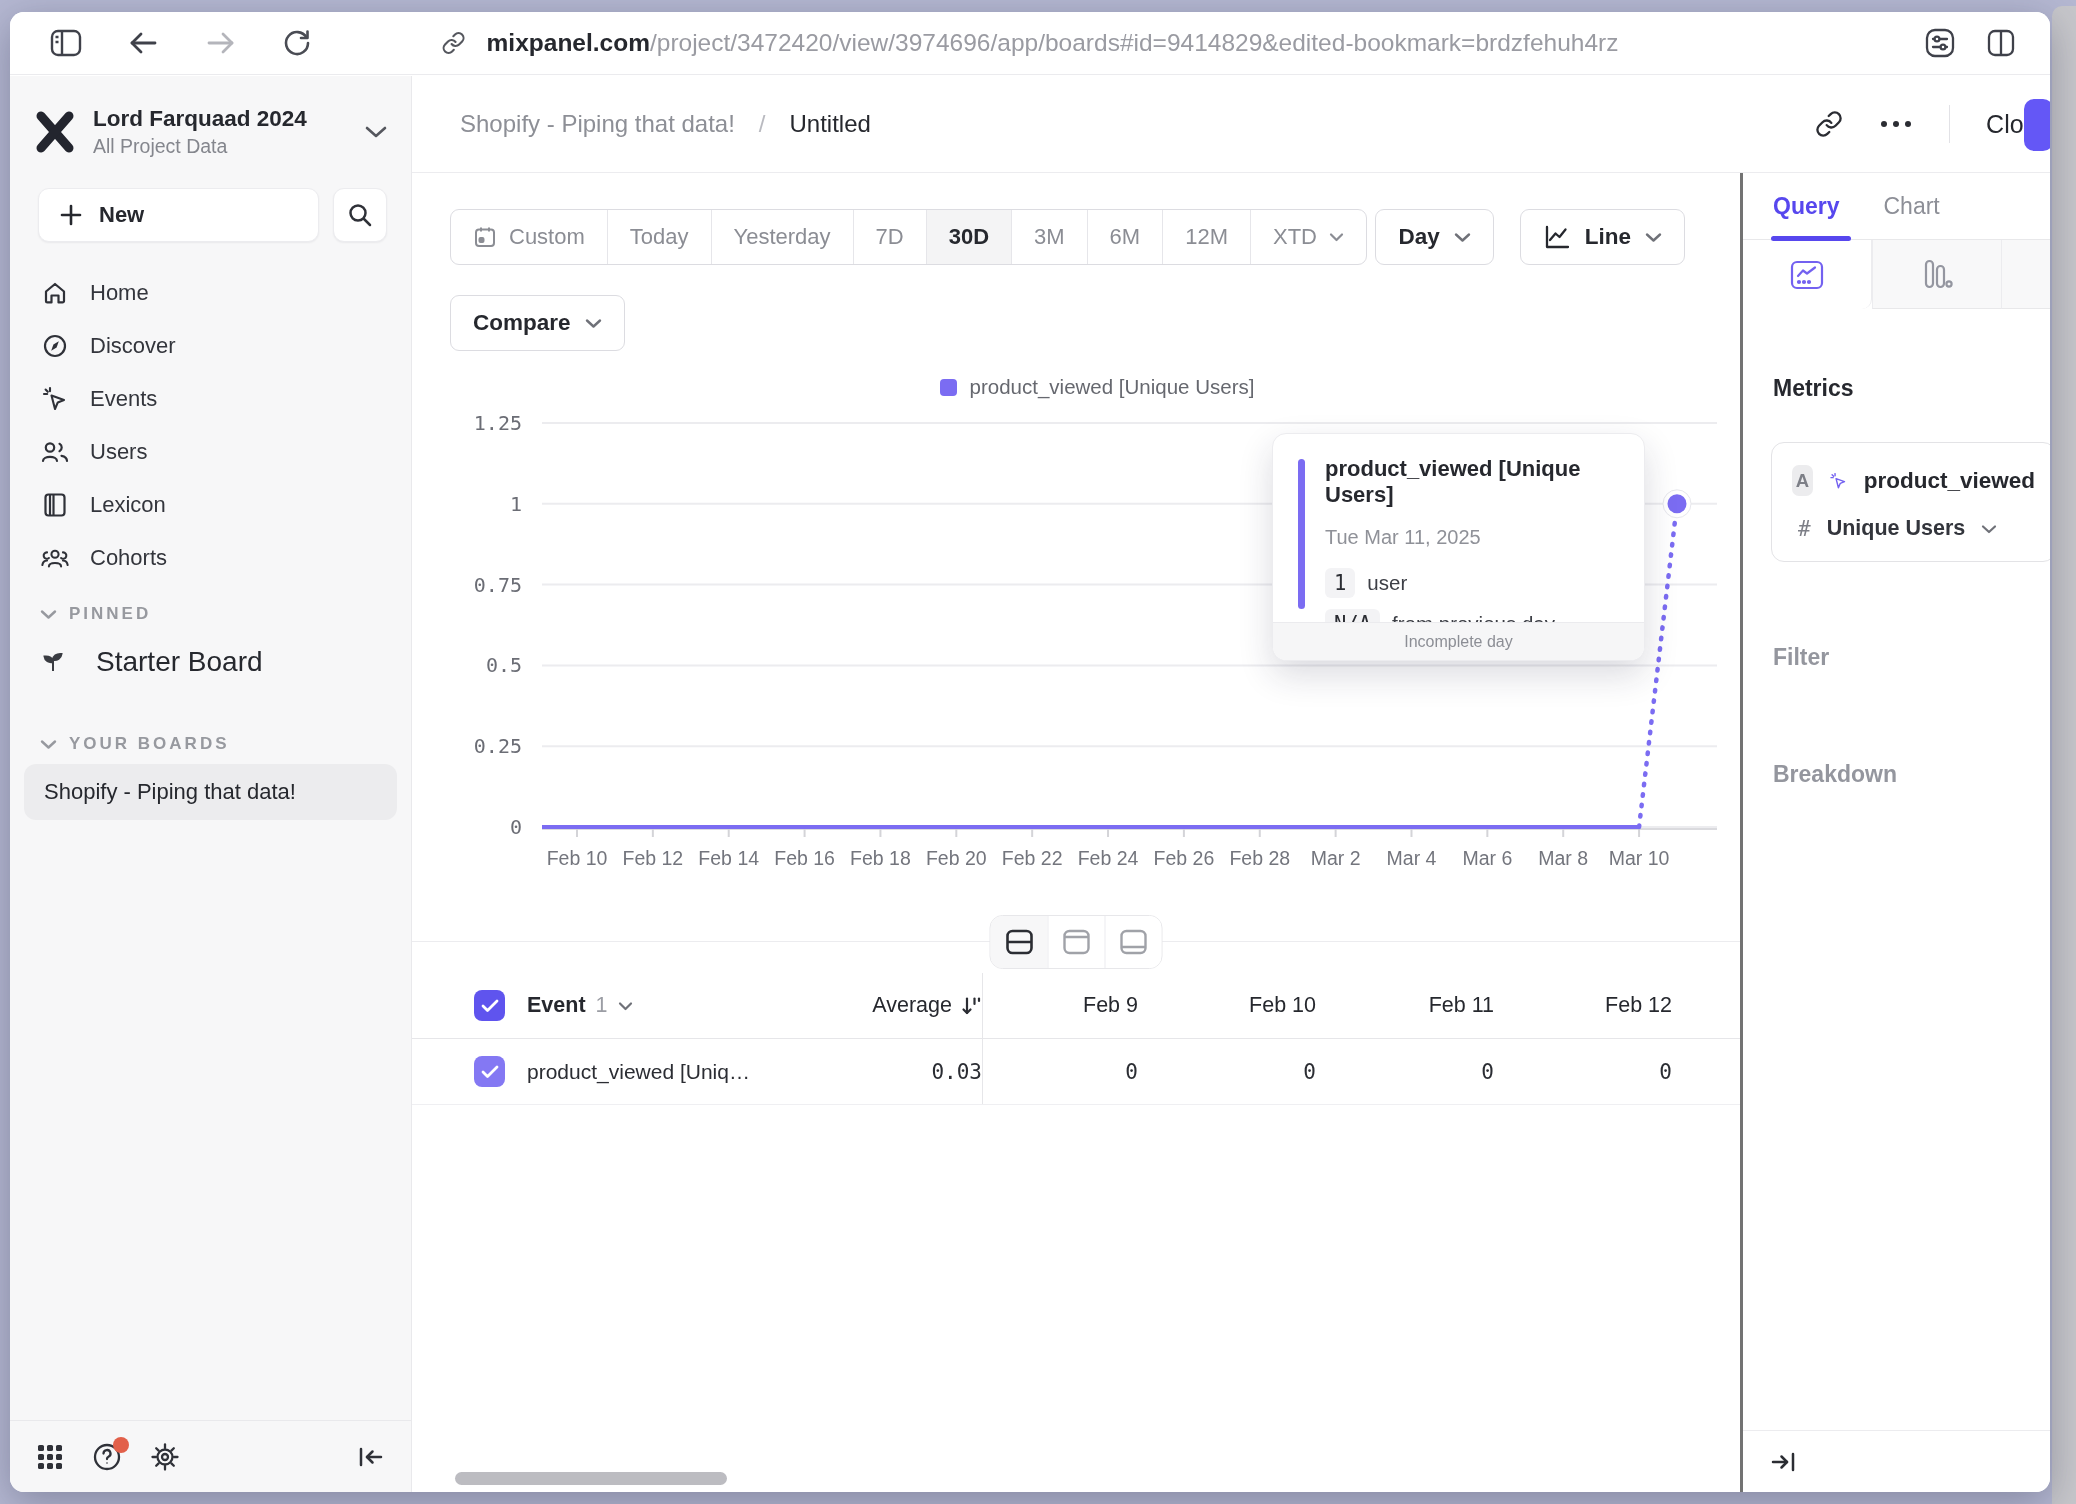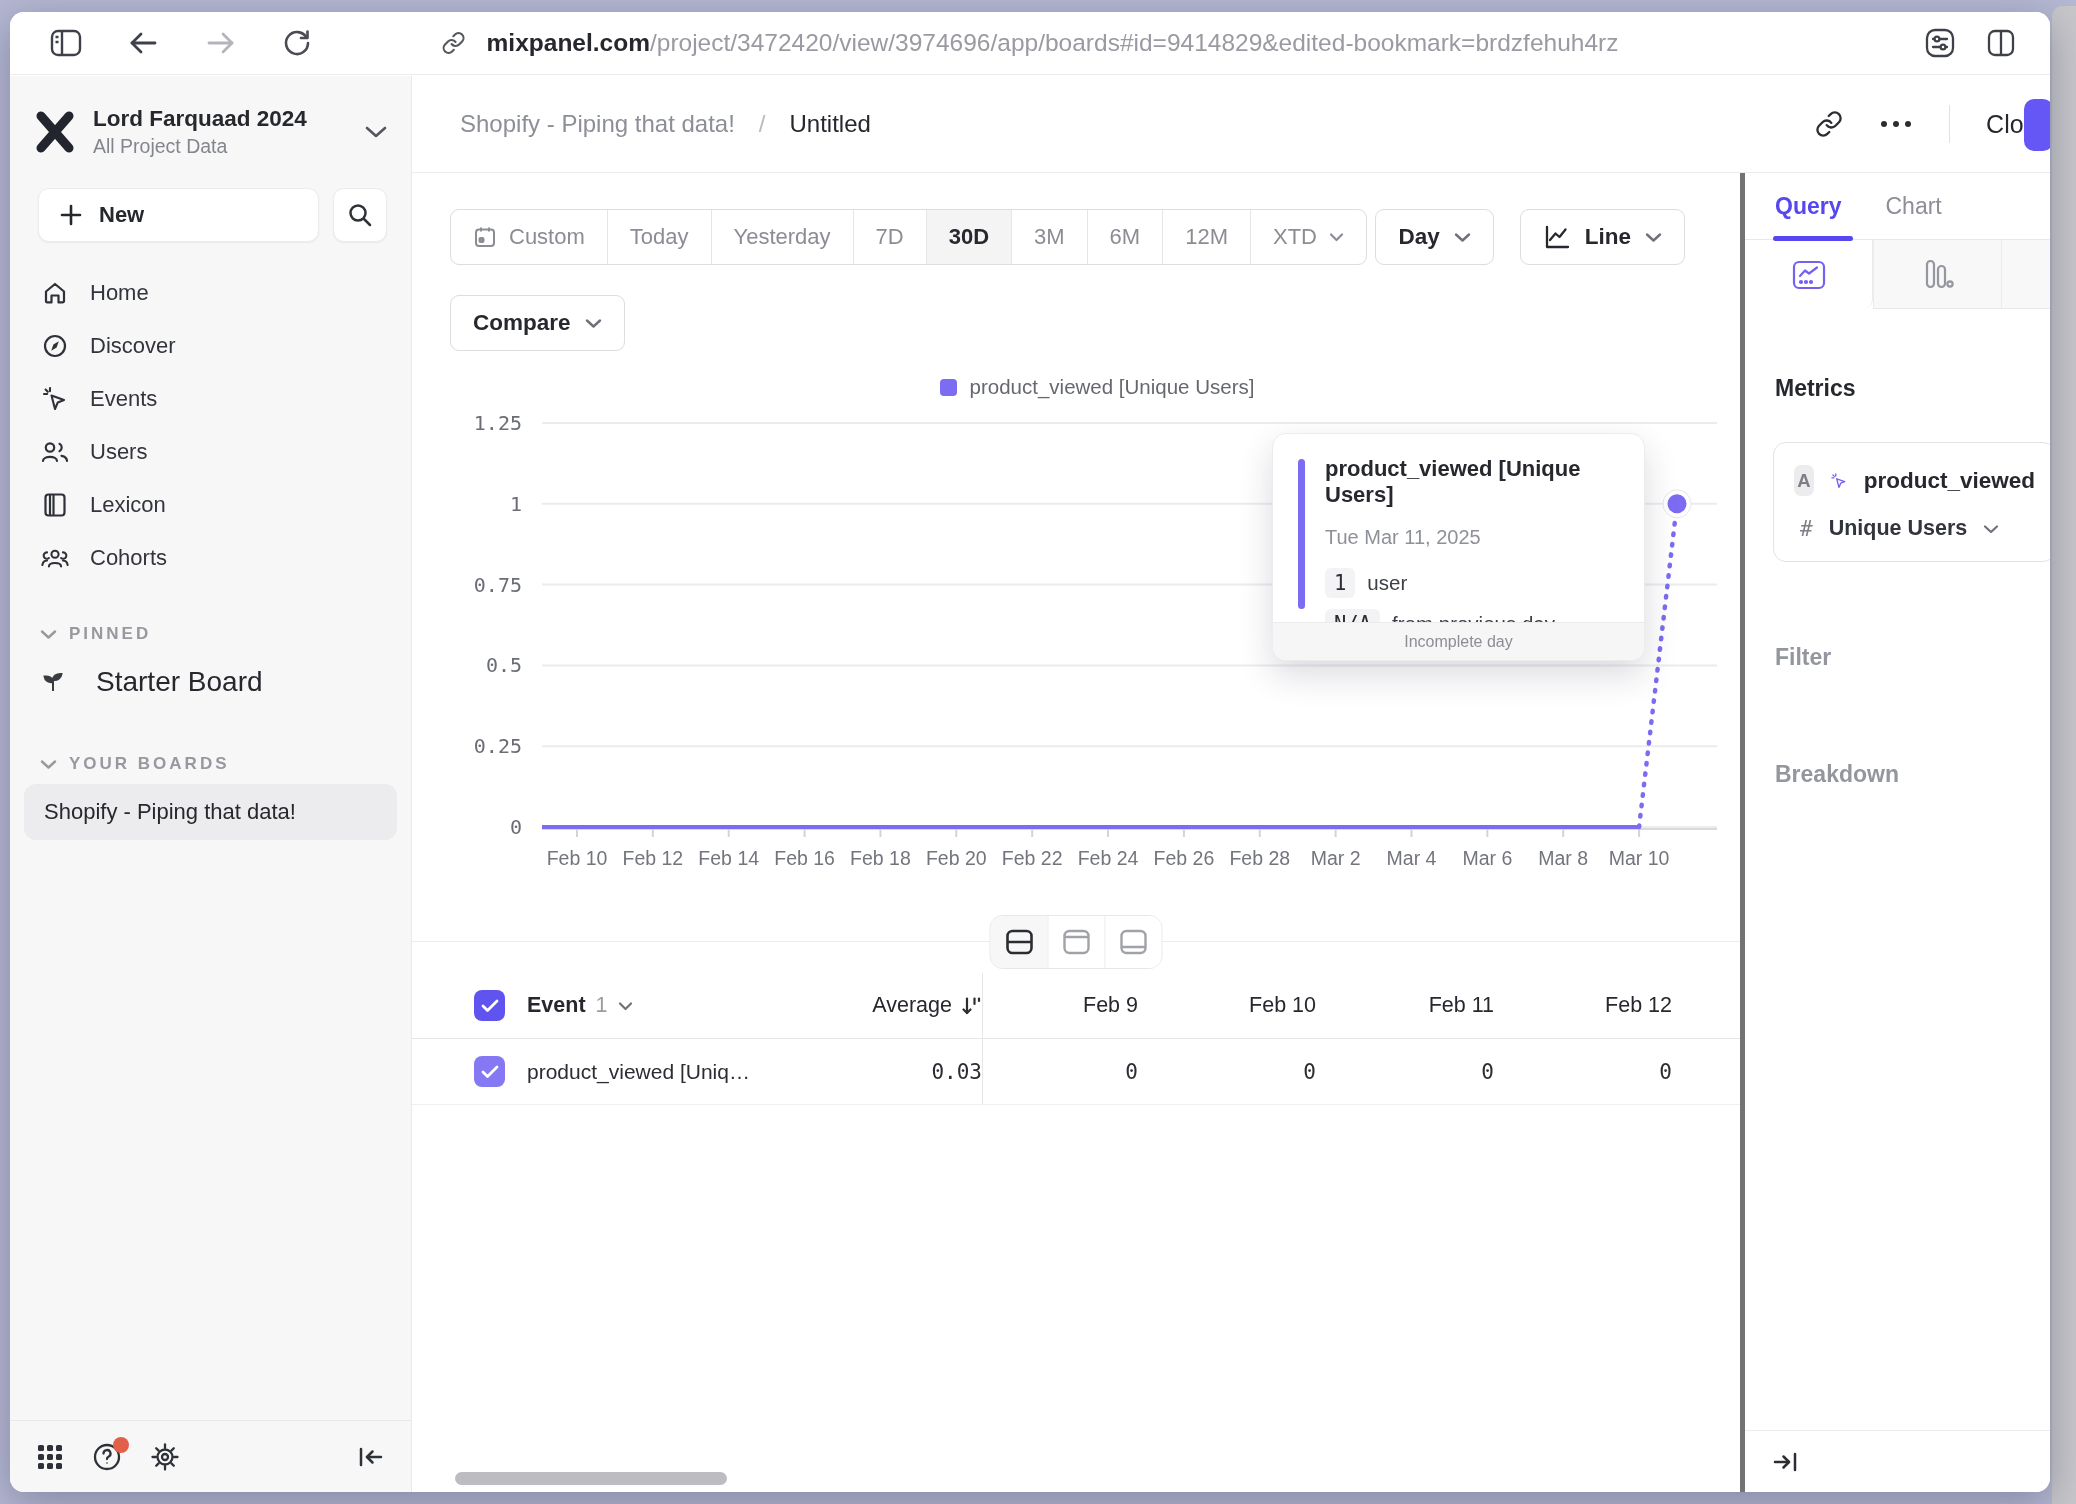--- a/index.html
+++ b/index.html
@@ -29,21 +29,21 @@
   .proj-meta { flex:1; min-width:0; }
   .proj-name { font-size:22.5px; font-weight:700; color:#26282e; }
   .proj-scope { font-size:19.5px; color:#84868d; margin-top:3px; }
   .chev { color:#55575e; flex:none; }
   .newrow { display:flex; align-items:center; gap:14px; padding:22px 24px 10px 28px; }
   .btn-new { flex:1; display:flex; align-items:center; gap:16px; height:54px; background:#fff; border:1px solid #ececef; border-radius:11px; padding:0 20px; font-size:22px; font-weight:700; color:#26282e; box-shadow:0 1px 2px rgba(20,20,40,.06); cursor:pointer; }
   .btn-search { width:54px; height:54px; background:#fff; border:1px solid #ececef; border-radius:11px; display:flex; align-items:center; justify-content:center; color:#2f3138; box-shadow:0 1px 2px rgba(20,20,40,.06); cursor:pointer; }
   .nav { padding:14px 0 0 0; }
   .nav-item { display:flex; align-items:center; gap:20px; height:53px; padding:0 30px; font-size:22px; color:#33353c; cursor:pointer; }
   .nav-item .nicon { width:30px; display:flex; justify-content:center; color:#2f3138; }
-  .sec-head { display:flex; align-items:center; gap:12px; padding:0 30px; margin-top:40px; font-size:17px; font-weight:700; letter-spacing:3px; color:#97999f; }
+  .sec-head { display:flex; align-items:center; gap:12px; padding:0 30px; margin-top:20px; font-size:17px; font-weight:700; letter-spacing:3px; color:#97999f; }
   .pin-item { display:flex; align-items:center; gap:30px; padding:0 30px; height:52px; margin-top:12px; font-size:28px; color:#26282e; cursor:pointer; }
   .board-item { margin:10px 14px 0 14px; height:56px; display:flex; align-items:center; padding:0 20px; border-radius:12px; background:#ececee; font-size:22px; color:#26282e; cursor:pointer; }
   .side-foot { position:absolute; left:0; right:0; bottom:0; height:72px; border-top:1px solid #e9e9ec; display:flex; align-items:center; gap:28px; padding:0 26px; color:#2f3138; }
   .side-foot .sficon { position:relative; display:flex; cursor:pointer; }
   .red-dot { position:absolute; top:-5px; right:-7px; width:16px; height:16px; border-radius:50%; background:#e2604a; }
   .foot-spacer { flex:1; }
 
   
   .rcol { flex:1; display:flex; flex-direction:column; min-width:0; }
   .page-head { height:97px; border-bottom:1px solid #ececef; display:flex; align-items:center; padding:0 0 0 48px; position:relative; flex:none; }
@@ -106,21 +106,21 @@
   .name-cell { flex:none; width:305px; display:flex; align-items:center; gap:10px; }
   .ev-count { color:#9b9da4; }
   .avg-cell { flex:none; width:150px; display:flex; justify-content:flex-end; align-items:center; gap:8px; }
   .dates-wrap { flex:1; border-left:1px solid #e6e6e9; align-self:stretch; display:flex; align-items:center; }
   .date-cell { width:178px; text-align:right; flex:none; }
   .date-cell:first-child { width:155px; }
   .num { font-family:"DejaVu Sans Mono", monospace; color:#2b2d33; }
   .hscroll { position:absolute; bottom:7px; left:43px; width:272px; height:13px; border-radius:7px; background:#bcbcc1; cursor:grab; }
 
   
-  .qpanel { width:310px; flex:none; border-left:5px solid #737373; position:relative; background:#fff; }
+  .qpanel { width:310px; flex:none; border-left:3px solid #737373; position:relative; background:#fff; }
   .qtabs { height:67px; display:flex; align-items:center; gap:44px; padding:0 30px; border-bottom:1px solid #e8e8ea; position:relative; }
   .qtab { font-size:23px; cursor:pointer; }
   .qtab.active { color:#5747ee; font-weight:700; }
   .qtab.idle { color:#8d8f97; }
   .qtab-underline { position:absolute; left:28px; bottom:-2px; width:80px; height:5px; border-radius:3px; background:#5747ee; }
   .ctypes { display:flex; height:69px; }
   .ctype { width:135px; display:flex; align-items:center; justify-content:center; border-bottom:1px solid #e8e8ea; background:#f8f8f9; color:#9496a0; border-left:1px solid #ececef; cursor:pointer; }
   .ctype.sel { background:#fff; border-bottom:none; border-left:none; color:#7361f0; border-right:1px solid #ececef; border-bottom-right-radius:10px; }
   .ctype.cut { flex:1; justify-content:flex-start; padding-left:48px; overflow:hidden; }
   .q-h { font-size:23px; font-weight:700; color:#26282e; padding:0 30px; }

